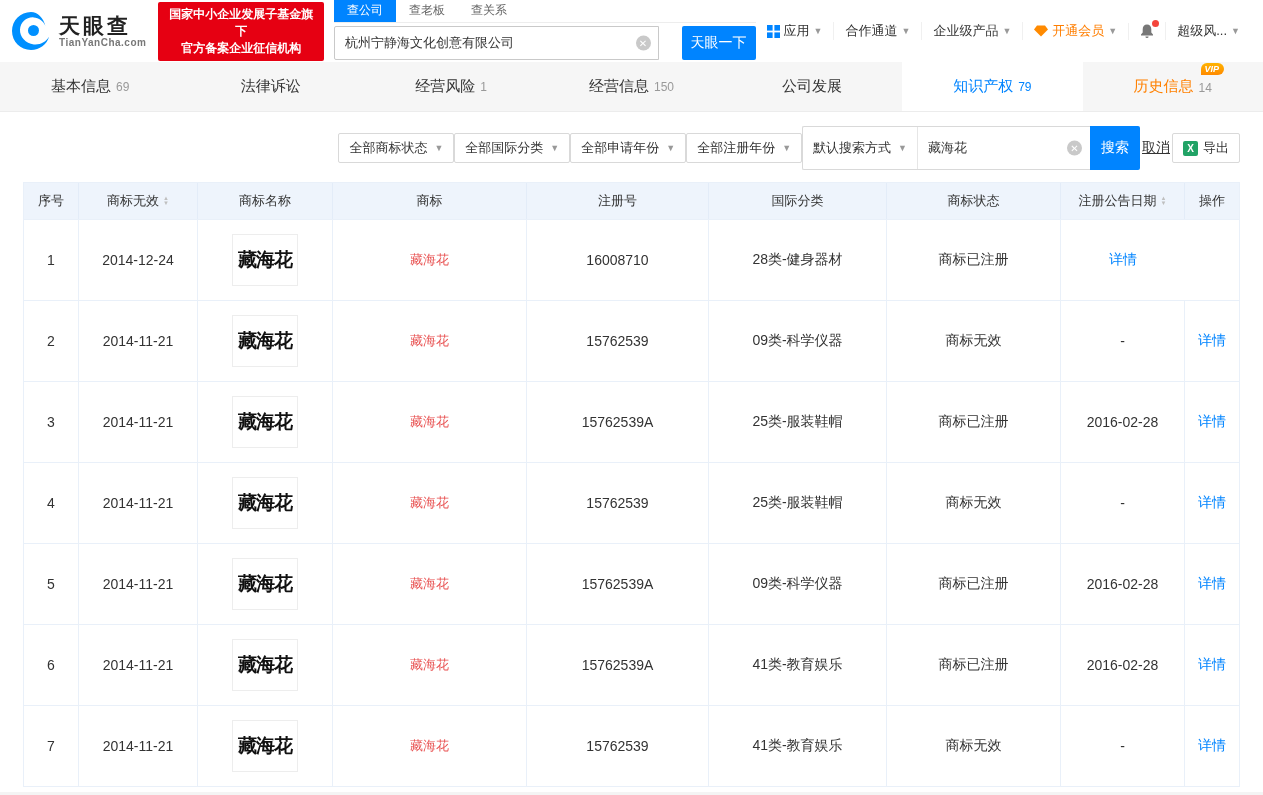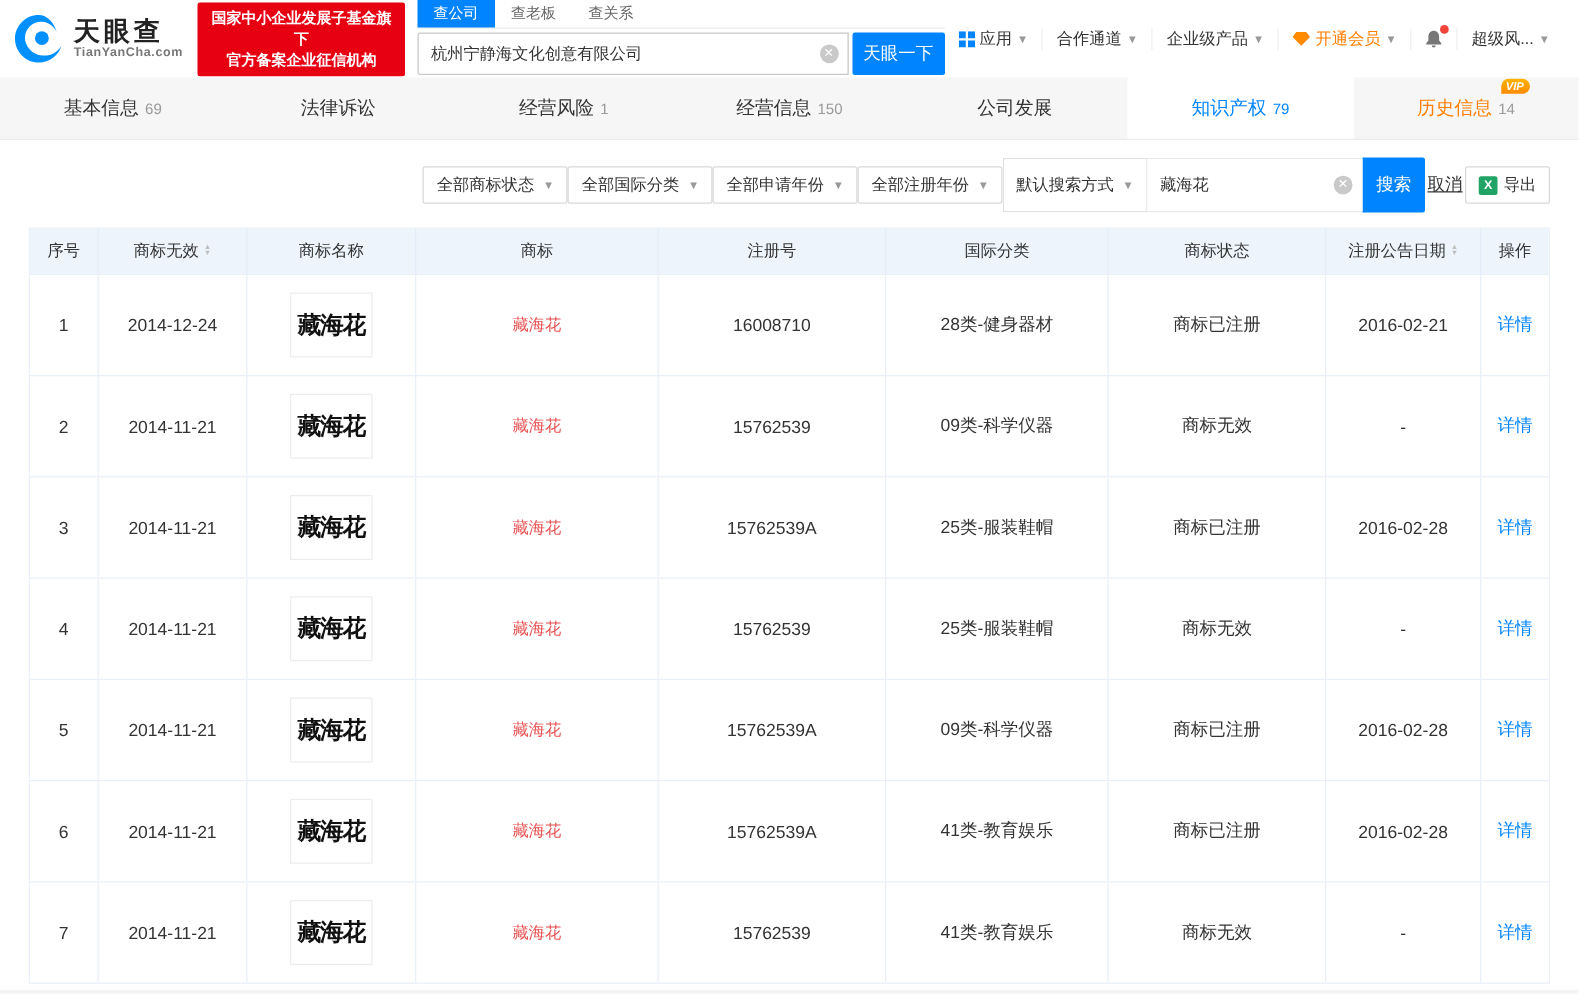--- a/index.html
+++ b/index.html
@@ -12,21 +12,21 @@
   .logo-text { display:flex; flex-direction:column; line-height:1.1; }
   .logo-cn { font-size:21px; font-weight:bold; color:#222; letter-spacing:3px; }
   .logo-en { font-size:10px; color:#777; font-weight:bold; letter-spacing:.5px; }
   .cert-badge { background:#e60012; color:#fff; font-size:12px; font-weight:bold;
     text-align:center; line-height:17px; padding:4px 9px; margin-left:12px; border-radius:2px; }
 
   .search-area { margin-left:10px; width:446px; }
   .search-tabs { display:flex; align-items:flex-end; border-bottom:1px solid #ededed; height:21px; }
   .stab { font-size:12px; color:#666; padding:2px 13px 3px; cursor:pointer; }
   .stab.active { background:#0084ff; color:#fff; }
-  .search-row { display:flex; margin-top:3px; }
+  .search-row { display:flex; margin-top:3px;gap:20px; }
   .input-wrap { position:relative; flex:1; }
   .main-search { width:100%; height:34px; border:1px solid #c9c9c9; border-radius:2px 0 0 2px;
     padding:0 30px 0 10px; font-size:13px; color:#333; outline:none; }
   .clear-ico { position:absolute; right:8px; top:50%; transform:translateY(-50%);
     width:15px; height:15px; background:#c9c9c9; color:#fff; border-radius:50%;
     font-size:10px; line-height:15px; text-align:center; cursor:pointer; }
   .tyc-btn { width:74px; height:34px; background:#0084ff; color:#fff; border:none;
     font-size:14px; margin-left:3px; border-radius:2px; cursor:pointer; }
 
   .top-menu { margin-left:auto; display:flex; align-items:center; font-size:13px; color:#333; }
@@ -285,21 +285,20 @@
     <div class="cell">2014-12-24</div>
     <div class="cell">
       <div class="tm-img">藏海花</div>
     </div>
     <div class="cell">
           <span class="tm-name">藏海花</span>
         </div>
     <div class="cell">16008710</div>
     <div class="cell">28类-健身器材</div>
     <div class="cell">商标已注册</div>
-    <div class="cell">2016-02-21</div>
     <div class="cell">
           <a class="detail-link">详情</a>
         </div>
   </div>
 
   <div class="grid-row trow">
     <div class="cell">2</div>
     <div class="cell">2014-11-21</div>
     <div class="cell">
       <div class="tm-img">藏海花</div>

